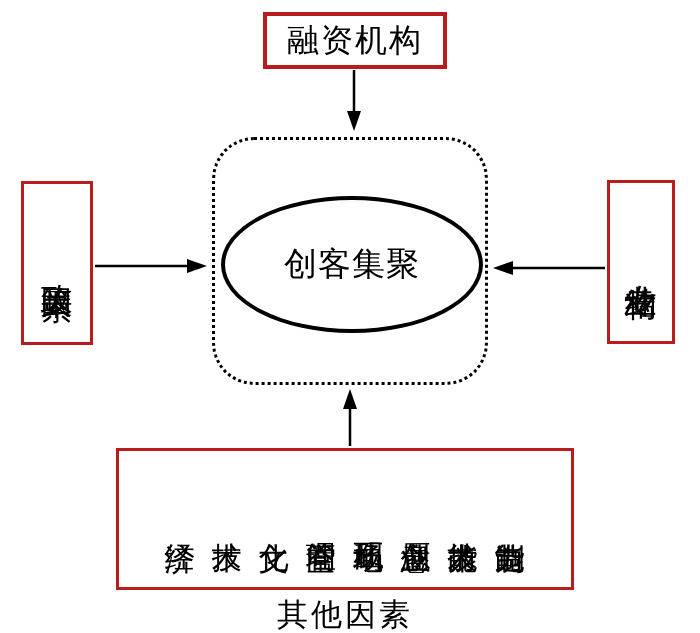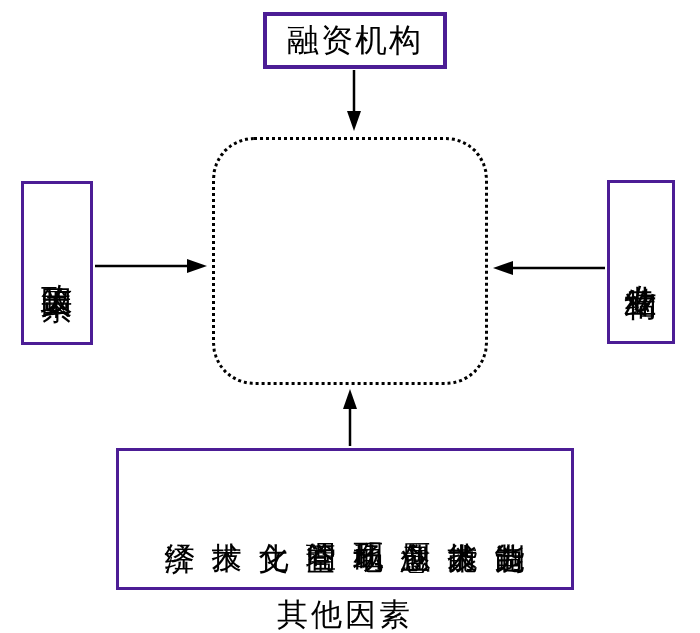--- a/index.html
+++ b/index.html
@@ -11,21 +11,21 @@
     position: relative;
     width: 700px;
     height: 633px;
     background: #ffffff;
     font-family: "DejaVu Serif", "Liberation Serif", serif;
     color: #000000;
     overflow: hidden;
   }
   .node-box {
     position: absolute;
-    border: 3px solid #4c1d95;
+    border: 3px solid #b91c1c;
     background: #ffffff;
     display: flex;
     align-items: center;
     justify-content: center;
     box-sizing: border-box;
   }
   .h-label {
     font-size: 32px;
     letter-spacing: 2px;
     white-space: nowrap;
@@ -121,20 +121,23 @@
 
   <div class="node-box" id="policy-box">
     <span class="v-label">政策因素</span>
   </div>
 
   <div class="node-box" id="professional-box">
     <span class="v-label">专业结构</span>
   </div>
 
   <div id="cluster-boundary"></div>
+  <div id="cluster-ellipse">
+    <span class="h-label">创客集聚</span>
+  </div>
 
   <div class="node-box" id="other-factors-box">
     <span class="factor-column">经济</span>
     <span class="factor-column">技术</span>
     <span class="factor-column">文化</span>
     <span class="factor-column">空间管理</span>
     <span class="factor-column">场地面积</span>
     <span class="factor-column">创业意愿</span>
     <span class="factor-column">技术能力</span>
     <span class="factor-column">制造能力</span>

